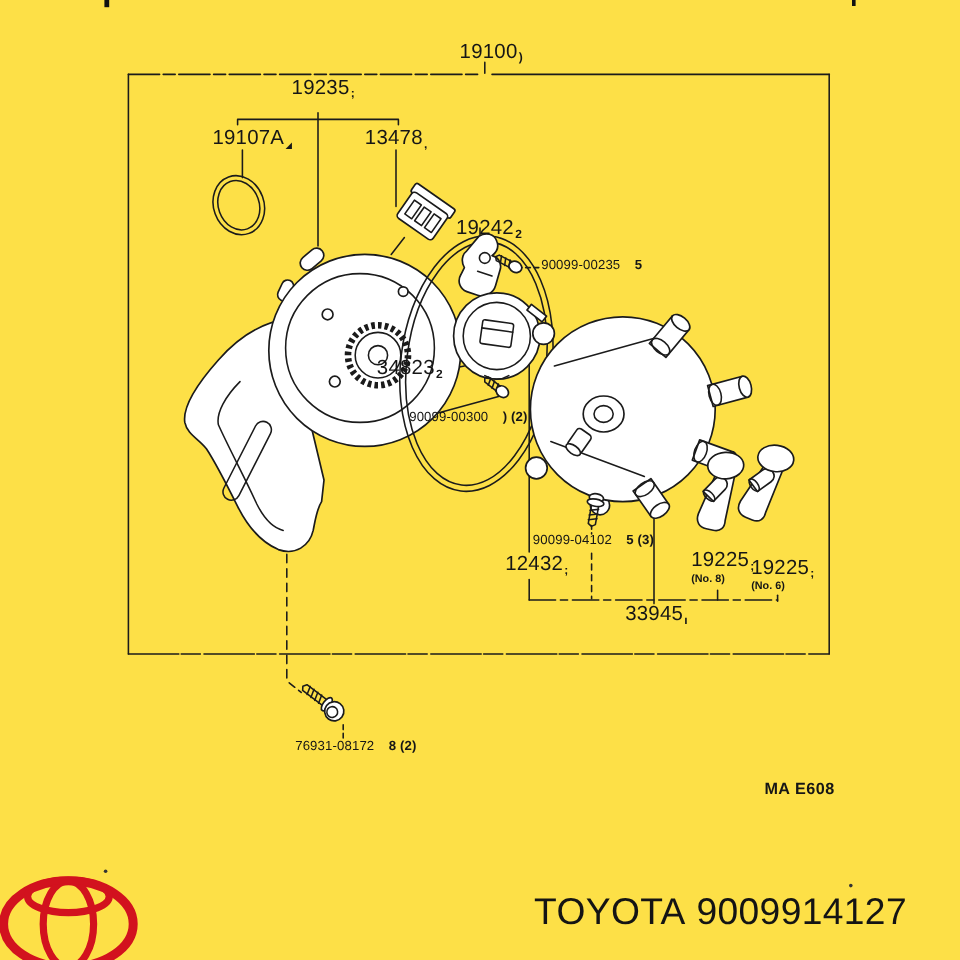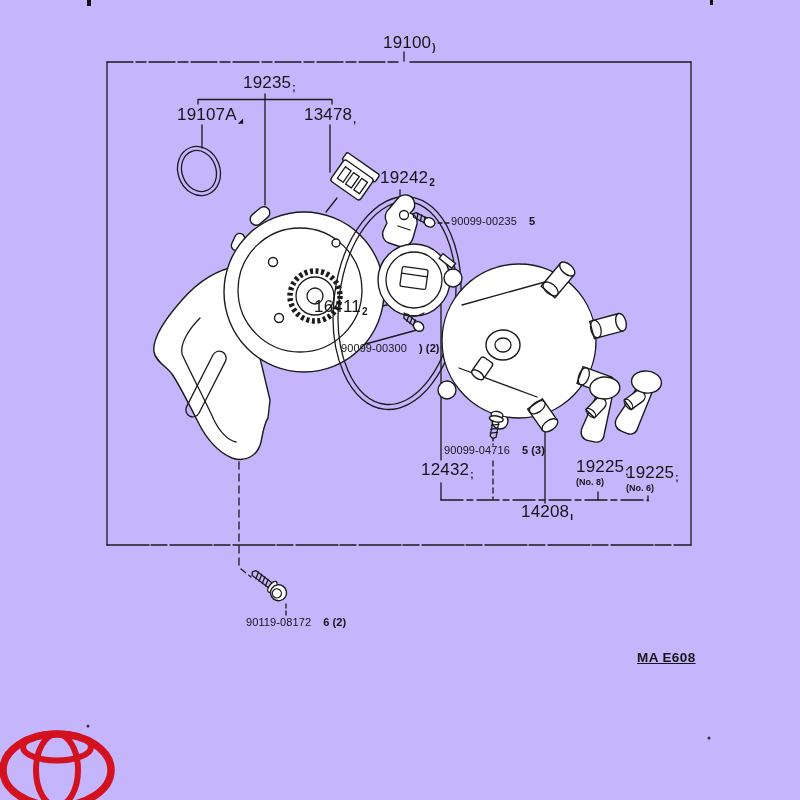--- a/index.html
+++ b/index.html
@@ -1,28 +1,28 @@
 <!DOCTYPE html>
 <html><head>
 <meta charset="utf-8">
 <style>
   html,body{margin:0;padding:0;background:#fff;}
-  #page{position:relative;width:800px;height:800px;background:#c4b5fd;overflow:hidden;
+  #page{position:relative;width:800px;height:800px;background:#fde047;overflow:hidden;
         font-family:"Liberation Sans","DejaVu Sans",sans-serif;color:#161616;}
   svg{position:absolute;left:0;top:0;}
   .ln{fill:none;stroke:#1b1b1b;stroke-width:1.3;stroke-linecap:round;stroke-linejoin:round;}
   .pt{fill:#fff;stroke:#1b1b1b;stroke-width:1.4;stroke-linejoin:round;}
   .teeth{fill:none;stroke:#1b1b1b;stroke-width:5.5;stroke-dasharray:3 2.6;}
   .lbl{position:absolute;white-space:nowrap;line-height:1.05;}
   .lbl-lg{font-size:17px;letter-spacing:.2px;}
   .lbl-sm{font-size:11px;letter-spacing:.1px;text-align:center;}
   .suffix{font-size:10px;font-weight:600;position:relative;top:3px;margin-left:1px;}
   .qty{font-size:11px;font-weight:700;margin-left:12px;}
   .sub{font-size:9px;font-weight:700;margin-top:2px;}
-  .code{font-size:13.5px;font-weight:700;letter-spacing:.4px;text-decoration:underline;}
+  .code{font-size:13.5px;font-weight:700;letter-spacing:.4px;}
   .footer-text{font-size:31px;letter-spacing:.3px;color:#141414;}
   .footer-text .num{margin-left:9px;}
 </style>
 </head>
 <body>
 
 <div id="page">
 
   <svg width="800" height="800" viewBox="0 0 800 800">
 
@@ -200,76 +200,79 @@
       <ellipse class="pt" cx="23" cy="0" rx="3" ry="6.5"></ellipse>
       <circle class="pt" cx="31.5" cy="1" r="8"></circle>
       <circle class="ln" cx="30.5" cy="2.5" r="4.5"></circle>
     </g>
   </svg>
 
   <div class="lbl lbl-lg" style="left:383px;top:34px">
     <span>19100</span><span class="suffix">)</span>
   </div>
 
-  <div class="lbl lbl-lg" style="left:243px;top:74px">
+  <div class="lbl lbl-lg" style="left:243px;top:64px">
     <span>19235</span><span class="suffix">;</span>
   </div>
 
   <div class="lbl lbl-lg" style="left:177px;top:106px">
     <span>19107A</span><span class="suffix" style="font-size:7px">◢</span>
   </div>
 
   <div class="lbl lbl-lg" style="left:304px;top:106px">
     <span>13478</span><span class="suffix">,</span>
   </div>
 
-  <div class="lbl lbl-lg" style="left:380px;top:169px">
+  <div class="lbl lbl-lg" style="left:380px;top:181px">
     <span>19242</span><span class="suffix">2</span>
   </div>
 
   <div class="lbl lbl-sm" style="left:451px;top:216px">
     <span>90099-00235</span><span class="qty">5</span>
   </div>
 
   <div class="lbl lbl-lg" style="left:314px;top:298px">
-    <span>16411</span><span class="suffix">2</span>
+    <span>34823</span><span class="suffix">2</span>
   </div>
 
   <div class="lbl lbl-sm" style="left:341px;top:343px">
     <span>90099-00300</span><span class="qty">) (2)</span>
   </div>
 
   <div class="lbl lbl-sm" style="left:444px;top:445px">
-    <span>90099-04716</span><span class="qty">5 (3)</span>
+    <span>90099-04102</span><span class="qty">5 (3)</span>
   </div>
 
   <div class="lbl lbl-lg" style="left:421px;top:461px">
     <span>12432</span><span class="suffix">;</span>
   </div>
 
   <div class="lbl" style="left:576px;top:458px">
     <div class="lbl-lg"><span>19225</span><span class="suffix">;</span></div>
     <div class="sub">(No. 8)</div>
   </div>
 
   <div class="lbl" style="left:626px;top:464px">
     <div class="lbl-lg"><span>19225</span><span class="suffix">;</span></div>
     <div class="sub">(No. 6)</div>
   </div>
 
   <div class="lbl lbl-lg" style="left:521px;top:503px">
-    <span>14208</span><span class="suffix">ı</span>
+    <span>33945</span><span class="suffix">ı</span>
   </div>
 
   <div class="lbl lbl-sm" style="left:246px;top:617px">
-    <span>90119-08172</span><span class="qty">6 (2)</span>
+    <span>76931-08172</span><span class="qty">8 (2)</span>
   </div>
 
   <div class="lbl code" style="left:637px;top:651px">MA E608</div>
 
   <svg style="left:0;top:726px" width="120" height="74" viewBox="0 0 120 74">
     <ellipse cx="57" cy="44" rx="54" ry="36" fill="none" stroke-width="7.5" stroke="#d2121e"></ellipse>
     <ellipse cx="57" cy="44" rx="21" ry="36" fill="none" stroke-width="6" stroke="#d2121e"></ellipse>
     <ellipse cx="57" cy="21" rx="34" ry="13.5" fill="none" stroke-width="6" stroke="#d2121e"></ellipse>
   </svg>
 
+  <div class="lbl footer-text" style="left:445px;top:744px">
+    <span>TOYOTA</span><span class="num">9009914127</span>
+  </div>
 
 </div>
 
 </body></html>

